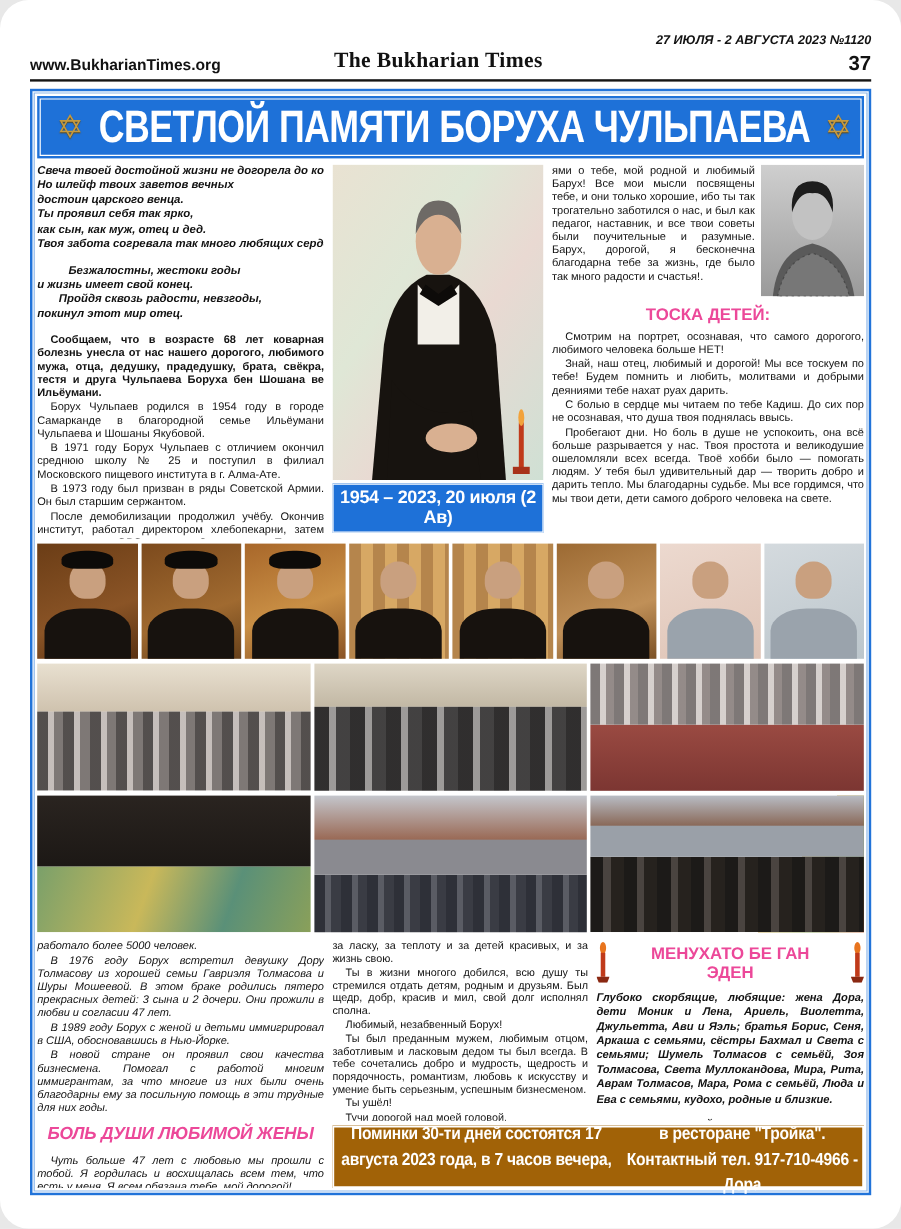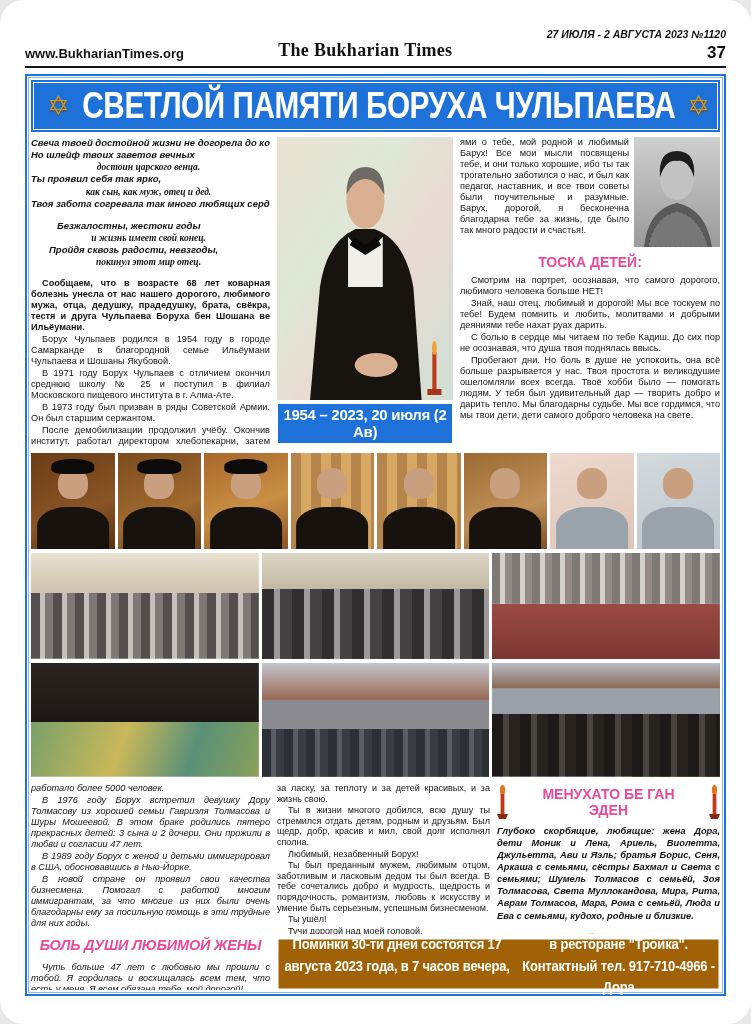--- a/index.html
+++ b/index.html
@@ -27,21 +27,21 @@
   .small p{margin:0 0 1px 0;text-indent:11px;}
   .pb{font-weight:bold;}
   .blue-h{color:#ec4899;font-weight:800;text-align:center;}
   
   .topcols{display:flex;gap:7px;margin-top:5px;height:312px;flex:none;}
   .col-left{width:239px;overflow:hidden;}
   .col-mid{width:176px;display:flex;flex-direction:column;}
   .col-right{flex:1;overflow:hidden;}
   .poem{font-style:italic;font-weight:bold;font-size:9.5px;line-height:1.28;margin-bottom:9px;}
   .poem div{white-space:nowrap;overflow:hidden;}
-  .pl-r{text-align:center;padding-right:4px;font-family:Liberation Serif, serif;}
+  .pl-r{text-align:left;padding-right:4px;}
   .pl-i1{padding-left:26px;}
   .pl-i2{padding-left:18px;}
   .poem-gap{height:10px;}
   .portrait{height:263px;overflow:hidden;flex:none;}
   .portrait svg{display:block;width:100%;height:100%;}
   .caption{margin-top:3px;background:#1e71d8;box-shadow:inset 0 0 0 1px #fff;color:#fff;
            font-weight:800;font-size:15px;text-align:center;padding:3px 0 4px;
            letter-spacing:-.3px;flex:none;}
   .intro-wrap{display:flex;gap:5px;}
   .intro-text{flex:1;}

